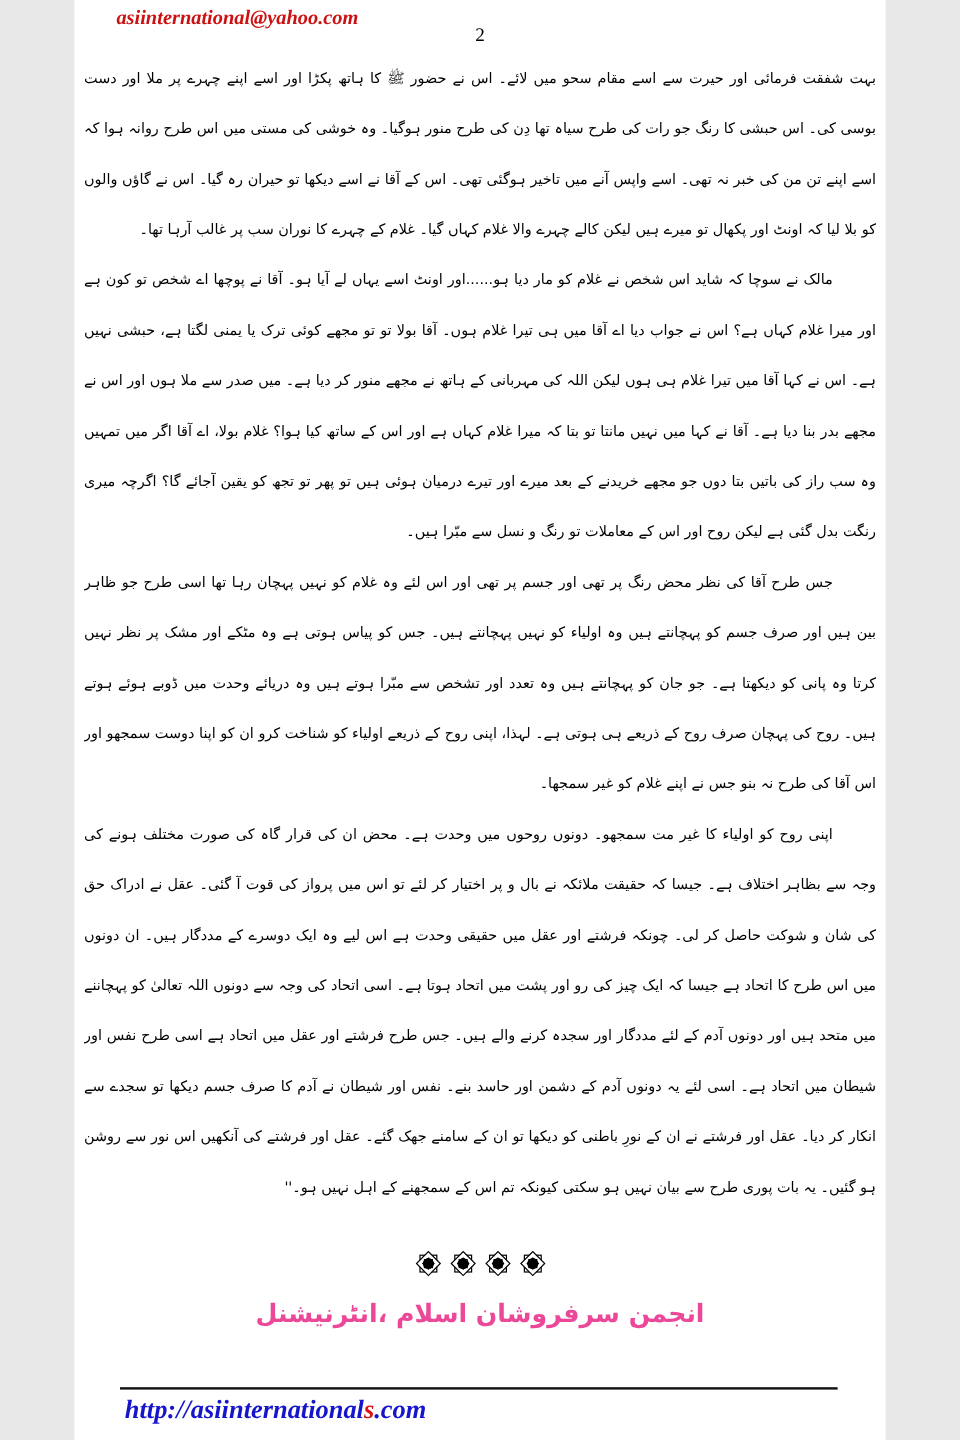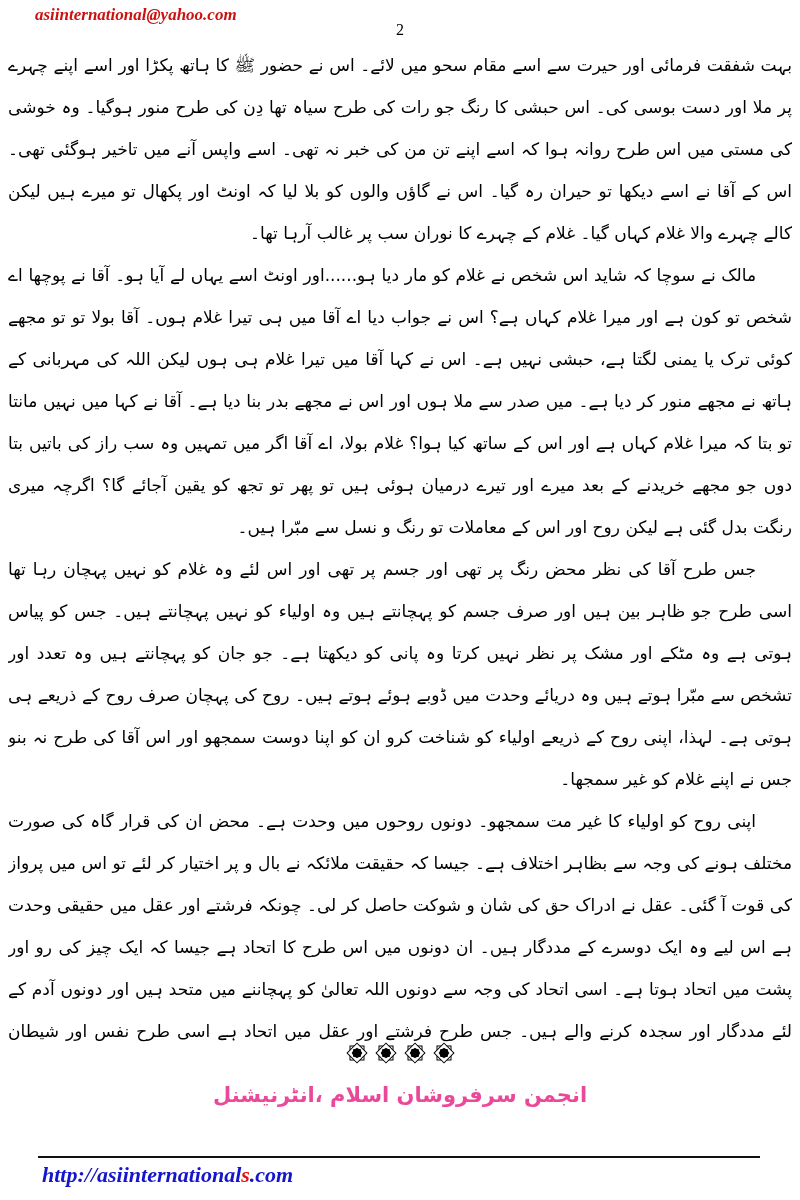--- a/index.html
+++ b/index.html
@@ -1,19 +1,19 @@
 <!DOCTYPE html>
 <html lang="ur"><head>
 <meta charset="utf-8">
 <style>
   * { margin: 0; padding: 0; box-sizing: border-box; }
   html, body { background: #e8e8e8; }
   .page {
     position: relative;
-    width: 800px;
+    width: 676px;
     height: 1200px;
     margin: 0 auto;
     background: #ffffff;
     overflow: hidden;
     font-family: "DejaVu Sans", sans-serif;
     color: #000;
   }
   
   .header-email {
     position: absolute;
@@ -35,21 +35,21 @@
   }
   
   .body-text {
     position: absolute;
     top: 44px; left: 8px; right: 8px;
     height: 998px;
     overflow: hidden;
     direction: rtl;
     unicode-bidi: embed;
     text-align: justify;
-    font-size: 17px;
+    font-size: 12px;
     line-height: 42px;
     font-family: "DejaVu Sans", sans-serif;
   }
   .body-text p { margin: 0; }
   .body-text p.indented { text-indent: 36px; }
   
   .ornament-row {
     position: absolute;
     top: 1041px; left: 0; right: 0;
     display: flex;

